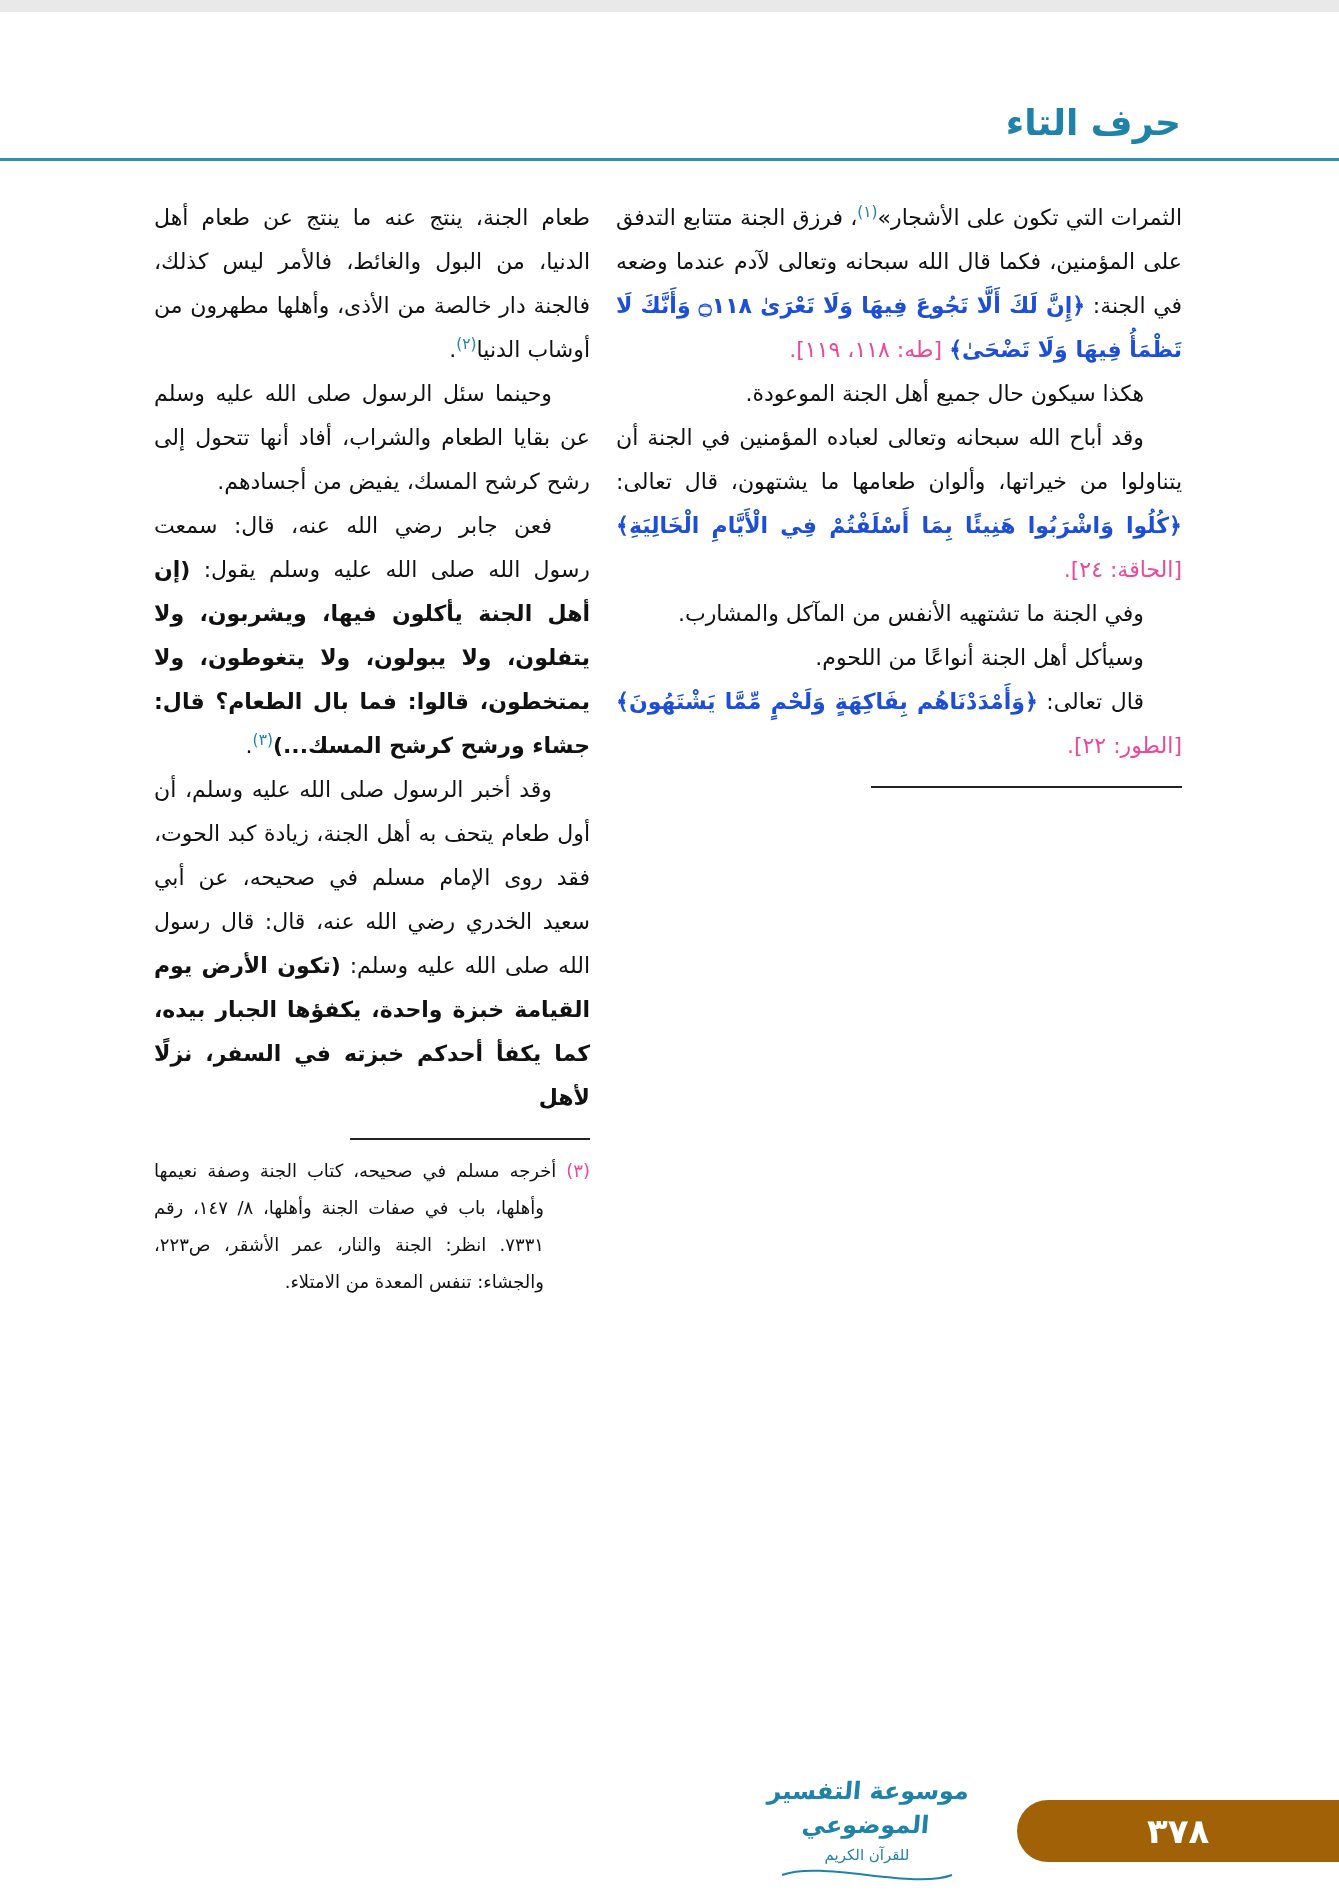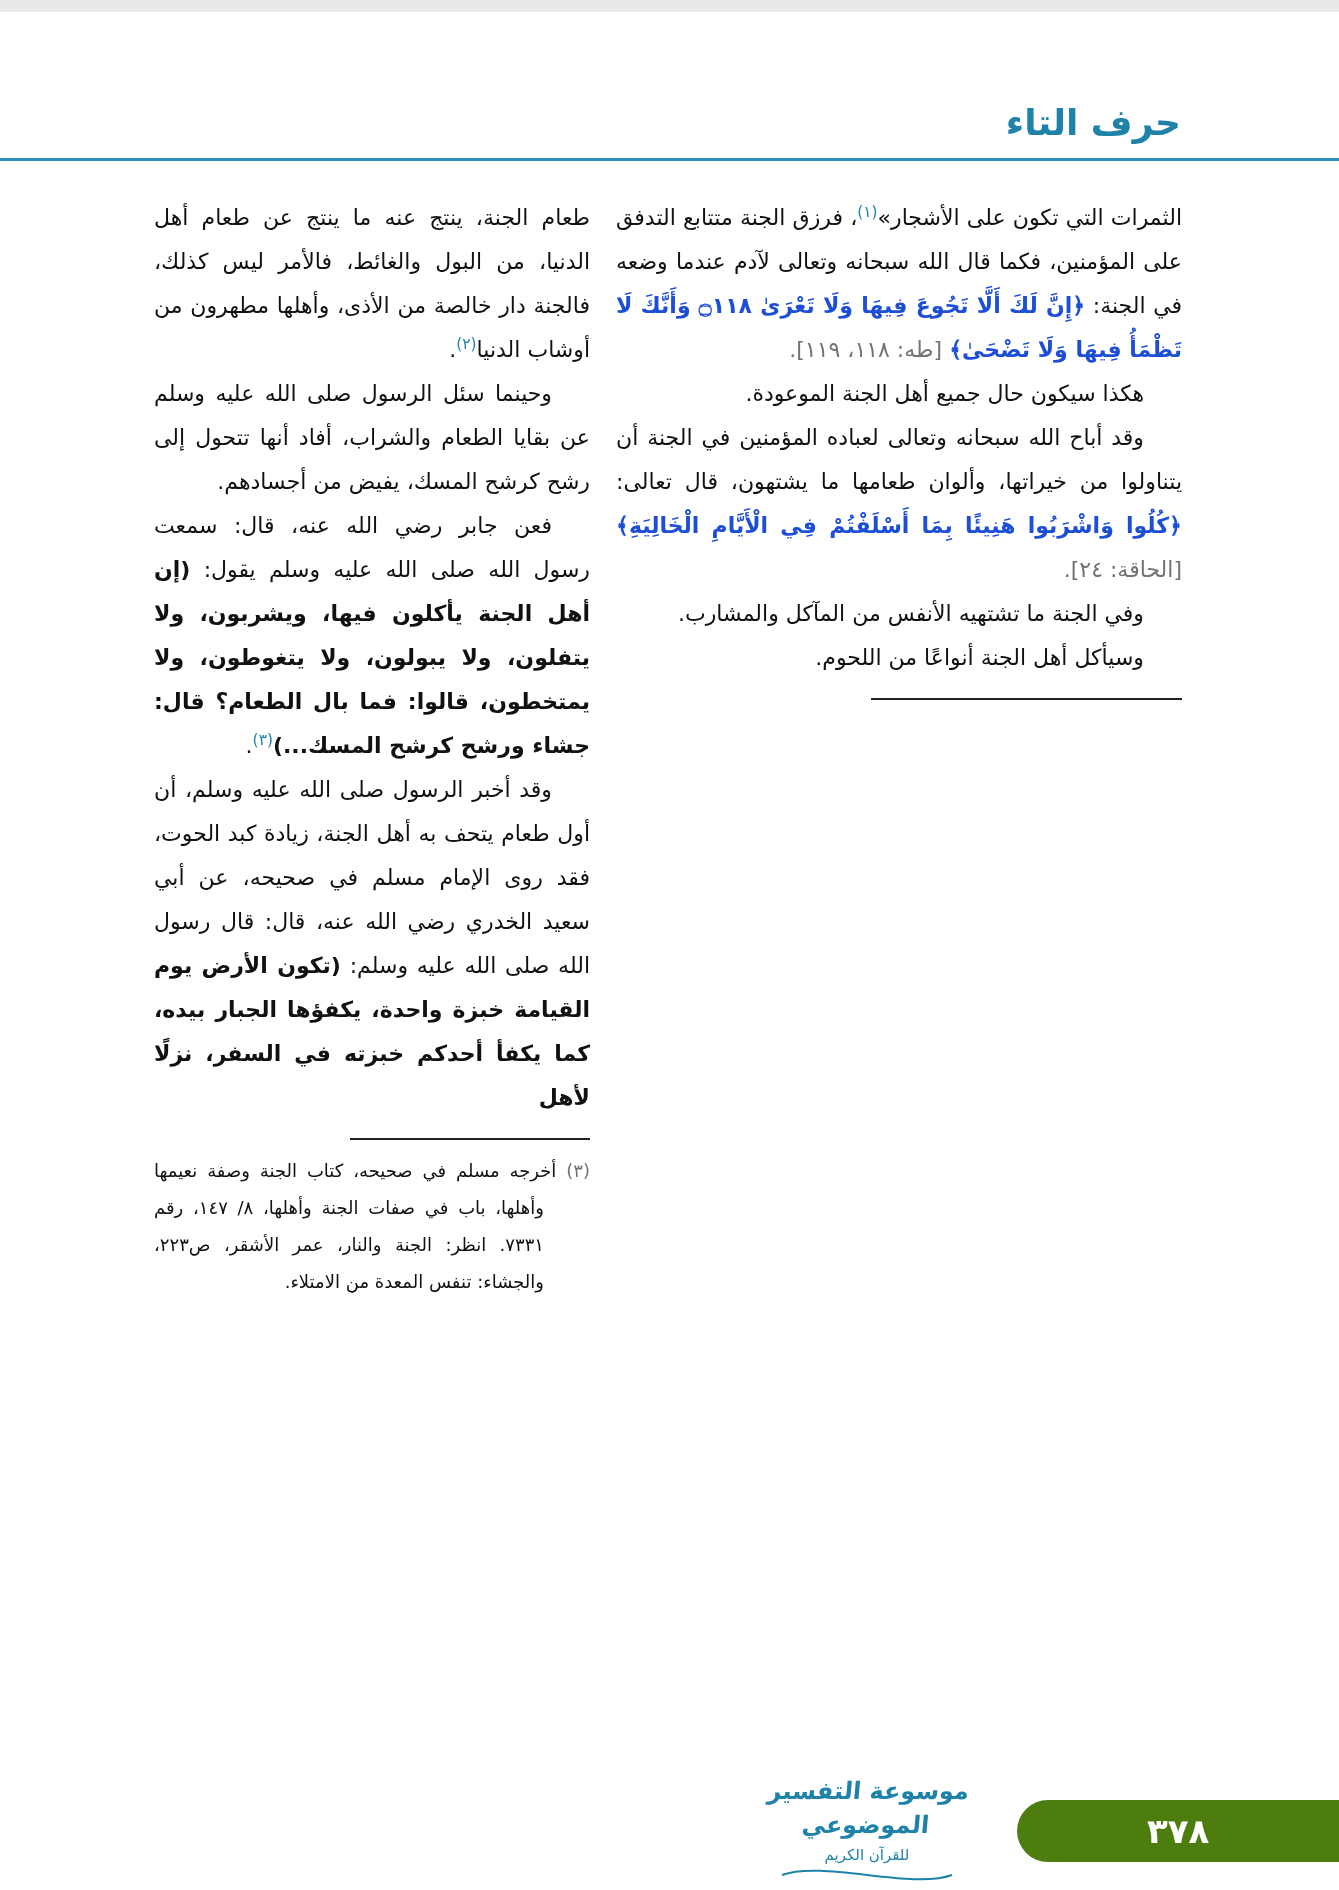--- a/index.html
+++ b/index.html
@@ -37,21 +37,21 @@
   .para {
     font-size:22px; line-height:44px;
     text-align:justify;
     margin:0;
   }
   .col-body .para + .para { text-indent:38px; }
 
   .seg-n { color:#111; }
   .seg-b { color:#111; font-weight:bold; }
   .seg-q { color:#1d4ed8; font-weight:bold; }
-  .seg-v { color:#737373; }
+  .seg-v { color:#ec4899; }
   .seg-r {
     color:#1f82a8;
     font-size:0.7em;
     vertical-align:super;
     line-height:0;
   }
 
   
   .footnote-block { margin-top:18px; }
   .footnote-sep {
@@ -70,21 +70,21 @@
     width:256px; text-align:center;
     color:#1f82a8;
   }
   .logo-line1 { font-size:24px; font-weight:bold; transform:skewX(-5deg); line-height:34px; }
   .logo-line2 { font-size:15px; margin-top:4px; }
   .logo-flourish { margin-top:2px; }
 
   .page-band {
     position:absolute; bottom:40px; right:0;
     width:322px; height:62px;
-    background:#4d7c0f;
+    background:#a16207;
     border-radius:31px 0 0 31px;
     display:flex; align-items:center; justify-content:center;
   }
   .page-band span {
     color:#ffffff; font-size:34px; font-weight:bold;
     letter-spacing:2px;
   }
 </style>
 </head>
 <body>
@@ -96,20 +96,21 @@
 
   <div class="columns">
 
     <div class="col col-right">
       <div class="col-body">
           <p class="para"><span class="seg-n">الثمرات التي تكون على الأشجار»</span><span class="seg-r">(١)</span><span class="seg-n">، فرزق الجنة متتابع التدفق على المؤمنين، فكما قال الله سبحانه وتعالى لآدم عندما وضعه في الجنة: </span><span class="seg-q">﴿إِنَّ لَكَ أَلَّا تَجُوعَ فِيهَا وَلَا تَعْرَىٰ ۝١١٨ وَأَنَّكَ لَا تَظْمَأُ فِيهَا وَلَا تَضْحَىٰ﴾</span><span class="seg-v"> [طه: ١١٨، ١١٩].</span></p>
           <p class="para"><span class="seg-n">هكذا سيكون حال جميع أهل الجنة الموعودة.</span></p>
           <p class="para"><span class="seg-n">وقد أباح الله سبحانه وتعالى لعباده المؤمنين في الجنة أن يتناولوا من خيراتها، وألوان طعامها ما يشتهون، قال تعالى: </span><span class="seg-q">﴿كُلُوا وَاشْرَبُوا هَنِيئًا بِمَا أَسْلَفْتُمْ فِي الْأَيَّامِ الْخَالِيَةِ﴾</span><span class="seg-v"> [الحاقة: ٢٤].</span></p>
           <p class="para"><span class="seg-n">وفي الجنة ما تشتهيه الأنفس من المآكل والمشارب.</span></p>
           <p class="para"><span class="seg-n">وسيأكل أهل الجنة أنواعًا من اللحوم.</span></p>
+          <p class="para"><span class="seg-n">قال تعالى: </span><span class="seg-q">﴿وَأَمْدَدْنَاهُم بِفَاكِهَةٍ وَلَحْمٍ مِّمَّا يَشْتَهُونَ﴾</span><span class="seg-v"> [الطور: ٢٢].</span></p>
         </div>
       <div class="footnote-block">
         <div class="footnote-sep"></div>
       </div>
     </div>
 
     <div class="col col-left">
       <div class="col-body">
           <p class="para"><span class="seg-n">طعام الجنة، ينتج عنه ما ينتج عن طعام أهل الدنيا، من البول والغائط، فالأمر ليس كذلك، فالجنة دار خالصة من الأذى، وأهلها مطهرون من أوشاب الدنيا</span><span class="seg-r">(٢)</span><span class="seg-n">.</span></p>
           <p class="para"><span class="seg-n">وحينما سئل الرسول صلى الله عليه وسلم عن بقايا الطعام والشراب، أفاد أنها تتحول إلى رشح كرشح المسك، يفيض من أجسادهم.</span></p>

